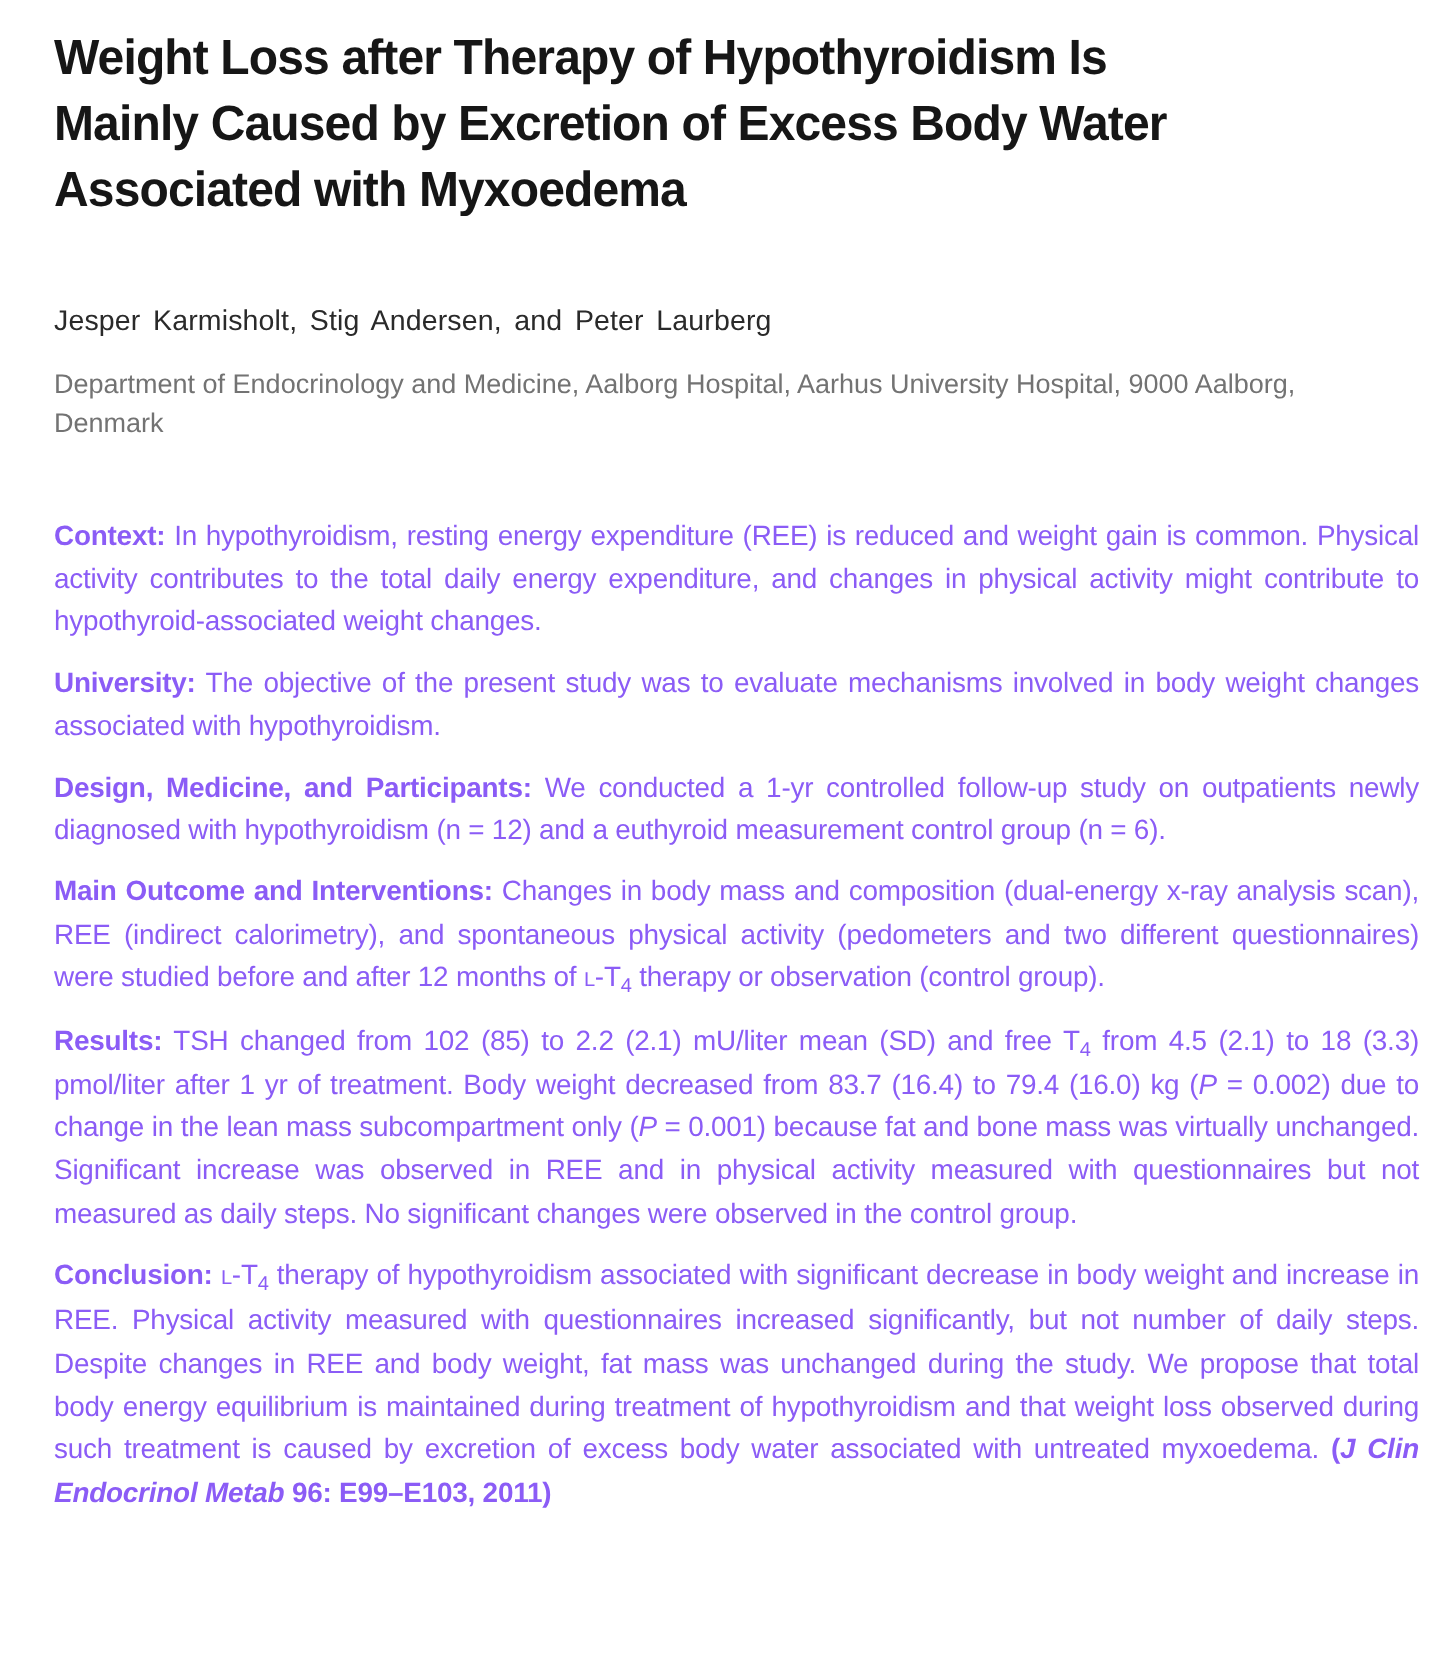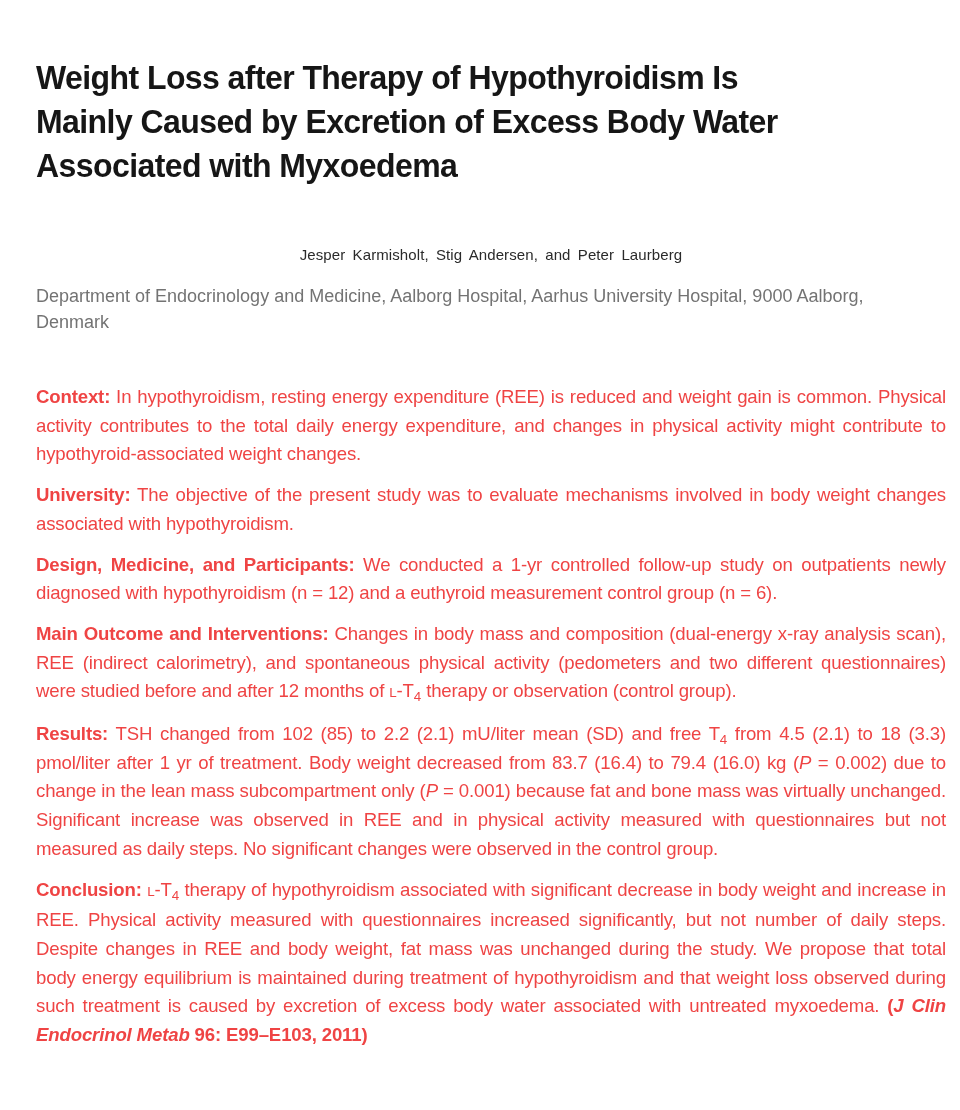--- a/index.html
+++ b/index.html
@@ -9,62 +9,60 @@
     }
     body {
       width: 960px;
       height: 1110px;
       overflow: hidden;
       color: #1a1a1a;
       font-family: "Liberation Sans", sans-serif;
     }
     .page {
       position: relative;
-      padding: 12px 14px 0 36px;
-      margin-top: 28px;
+      padding: 0 14px 0 36px;
     }
     .title {
       margin: 0;
       padding-top: 16px;
       font-family: "Liberation Sans", sans-serif;
       font-weight: bold;
       font-size: 33px;
       line-height: 44px;
       letter-spacing: -0.6px;
       color: #161616;
       transform: scaleX(0.97);
       transform-origin: left top;
       width: 880px;
     }
     .authors {
       margin: 52px 0 0 0;
-      font-size: 15px;
+      font-size: 19px;
       line-height: 30px;
       color: #2a2a2a;
       font-weight: normal;
       letter-spacing: 0.1px;
       word-spacing: 3px;
-      text-align: center;
     }
     .affiliation {
       margin: 13px 0 0 0;
       font-size: 18px;
       line-height: 26px;
       color: #737373;
       width: 860px;
     }
     .abstract {
       margin-top: 48px;
     }
     .section {
       margin: 0 0 12px 0;
       font-size: 18.6px;
       line-height: 28.7px;
       text-align: justify;
-      color: #ef4444;
+      color: #8b5cf6;
       letter-spacing: -0.15px;
     }
     .section .label {
       font-weight: bold;
     }
     .section sub {
       font-size: 0.72em;
       vertical-align: -0.3em;
       line-height: 0;
     }

